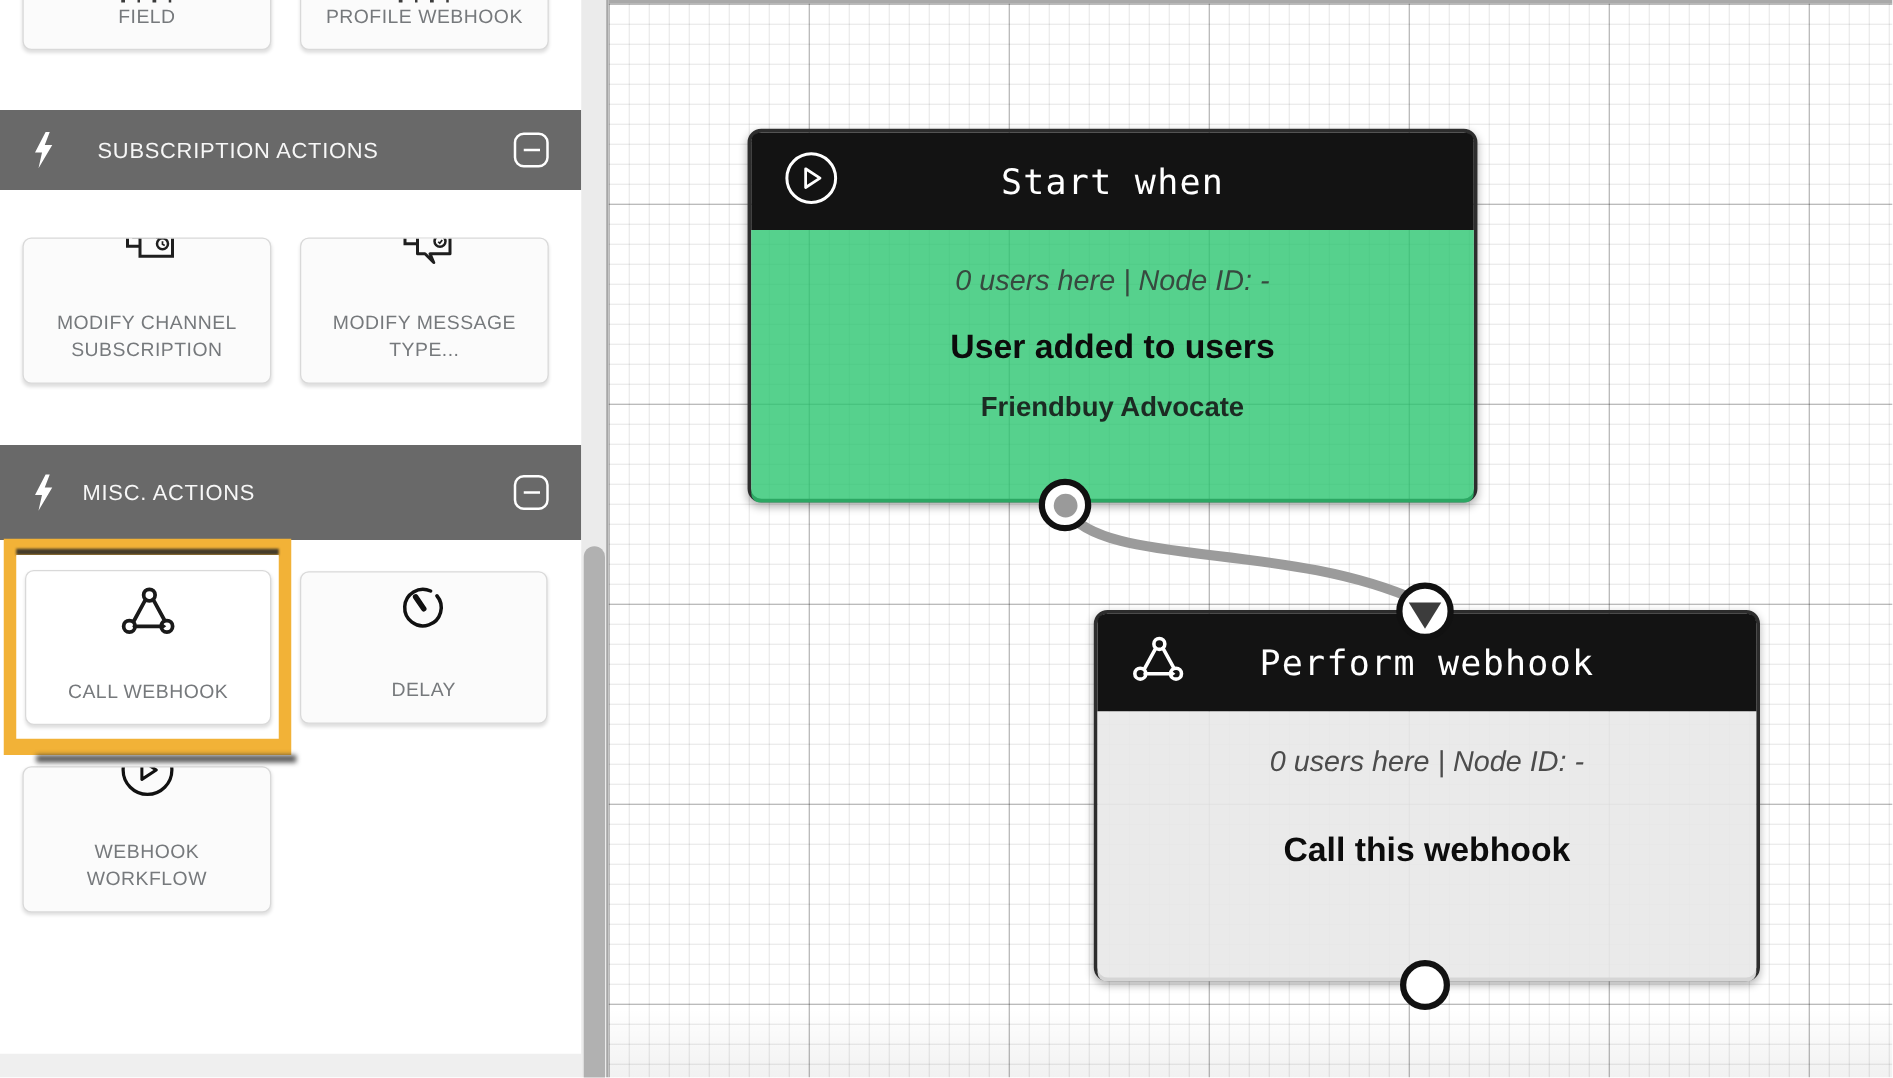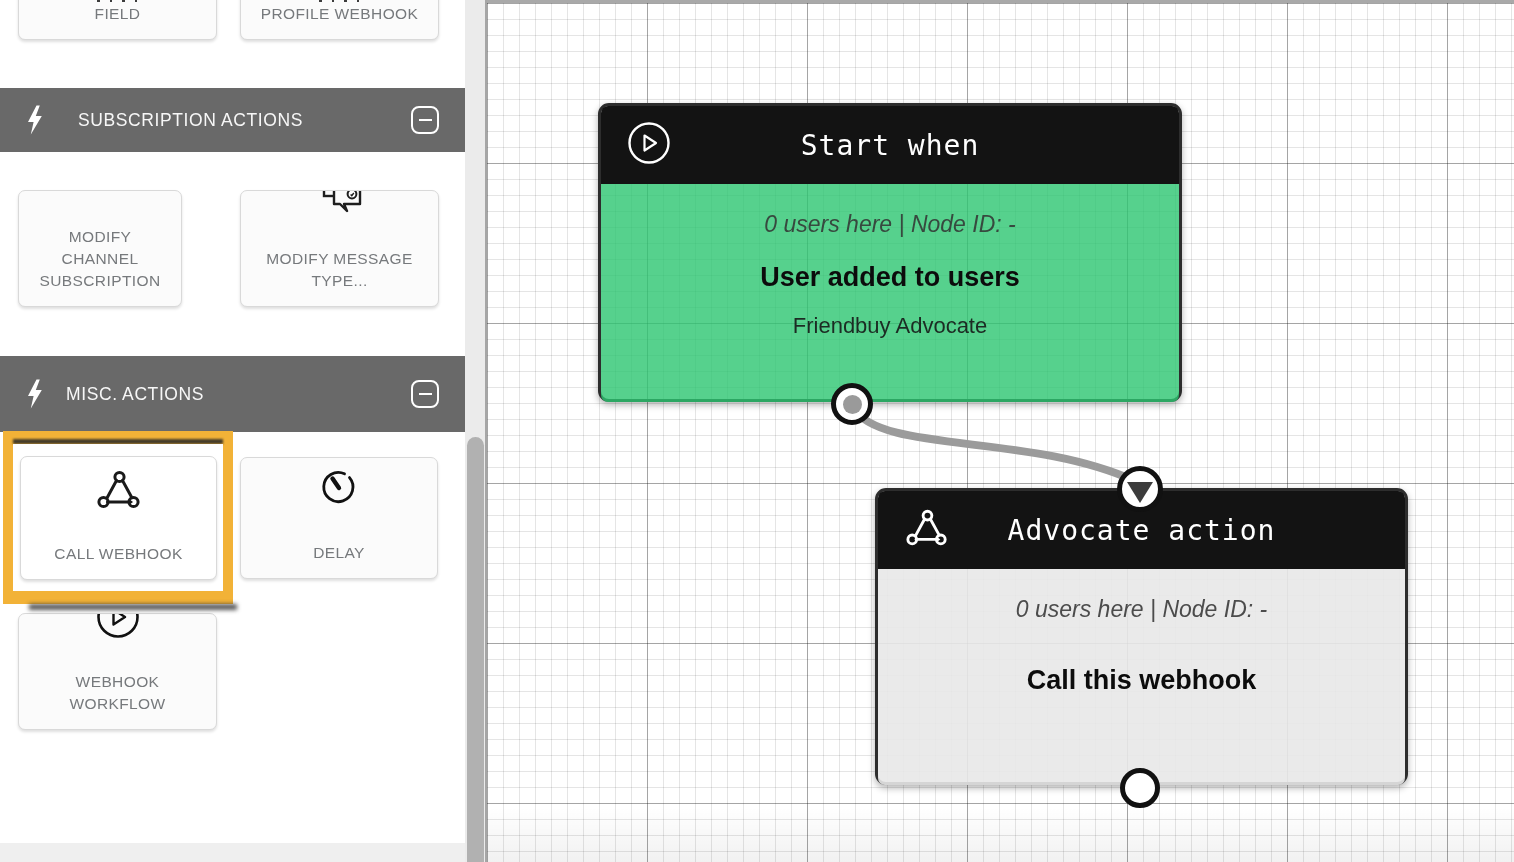--- a/index.html
+++ b/index.html
@@ -69,21 +69,21 @@
   .node-header-icon { position:absolute; left:26px; top:50%; transform:translateY(-50%); }
   .node-body { text-align:center; }
   .node-meta { font-style:italic; font-size:23px; }
   .node-main { font-weight:bold; font-size:27px; color:#0c0c0c; }
   .node-sub { font-size:22px; color:#1c2b23; }
 
   .start-node { left:99px; top:103px; width:584px; height:299px;margin-left:12px; }
   .start-node .node-body { background:rgba(44,197,112,0.8); height:218px; border-radius:0 0 7px 7px; }
   .start-node .node-meta { color:#37493f; padding-top:27px; }
   .start-node .node-main { padding-top:24px; }
-  .start-node .node-sub { padding-top:20px; }
+  .start-node .node-sub { padding-top:20px;font-weight:bold; }
 
   .action-node { left:388px; top:488px; width:533px; height:297px; }
   .action-node .node-body { background:rgba(232,232,232,0.9); height:216px; border-radius:0 0 7px 7px; }
   .action-node .node-meta { color:#4c4c4c; padding-top:27px; }
   .action-node .node-main { padding-top:42px; }
 
   .port { position:absolute; border-radius:50%; background:#fff; border:5px solid #111;
           z-index:4; cursor:pointer; display:flex; align-items:center; justify-content:center; }
   .port-out-start { left:344px; top:383px; width:42px; height:42px; }
   .port-out-start i { display:block; width:19px; height:19px; border-radius:50%; background:#9a9a9a; }
@@ -124,21 +124,21 @@
         <svg width="17" height="30" viewBox="0 0 17 30">
           <path d="M10.5 0.5 L2 17 h5.6 L4.8 29.5 L15.8 11 h-6 L13.8 0.5 Z" fill="#fff"></path>
         </svg>
       </span>
       <span class="sh-title-wrap sh-title">SUBSCRIPTION ACTIONS</span>
       <span class="collapse-btn">
           <i></i>
         </span>
     </div>
 
-    <div class="side-card" style="left:18px; top:190px; width:164px; height:117px;">
+    <div class="side-card" style="left:18px; top:190px; width:199px; height:117px;">
       <span class="card-icon">
         <svg width="46" height="44" viewBox="0 0 46 44">
           <rect x="12" y="3" width="24" height="17" fill="#fbfbfb" stroke="#1e1e1e" stroke-width="2.4"></rect>
           <rect x="7" y="9" width="24" height="17" fill="#fbfbfb" stroke="#1e1e1e" stroke-width="2.4"></rect>
           <rect x="17" y="15" width="26" height="19" fill="#fbfbfb" stroke="#1e1e1e" stroke-width="2.4"></rect>
           <circle cx="35" cy="24" r="4.4" fill="none" stroke="#1e1e1e" stroke-width="2"></circle>
           <path d="M35 22 v2.4 l1.8 1" fill="none" stroke="#1e1e1e" stroke-width="1.4"></path>
         </svg>
       </span>
       <div class="card-label">MODIFY CHANNEL SUBSCRIPTION</div>
@@ -247,21 +247,21 @@
               <path d="M21.5 11.5 L12 29"></path>
               <path d="M27.5 11.5 L36.5 28"></path>
               <path d="M12.5 33 H34"></path>
               <circle cx="24.5" cy="8" r="4.6"></circle>
               <circle cx="8.5" cy="33" r="4.6"></circle>
               <circle cx="38.5" cy="33" r="4.6"></circle>
             </g>
             <path d="M34 30 l4 3 l-4 3" fill="#fff"></path>
           </svg>
         </span>
-        <span class="node-title">Advocate action</span>
+        <span class="node-title">Perform webhook</span>
       </div>
       <div class="node-body">
         <div class="node-meta">0 users here | Node ID: -</div>
         <div class="node-main">Call this webhook</div>
       </div>
     </div>
 
     <div class="port port-out-start">
         <i></i>
       </div>

